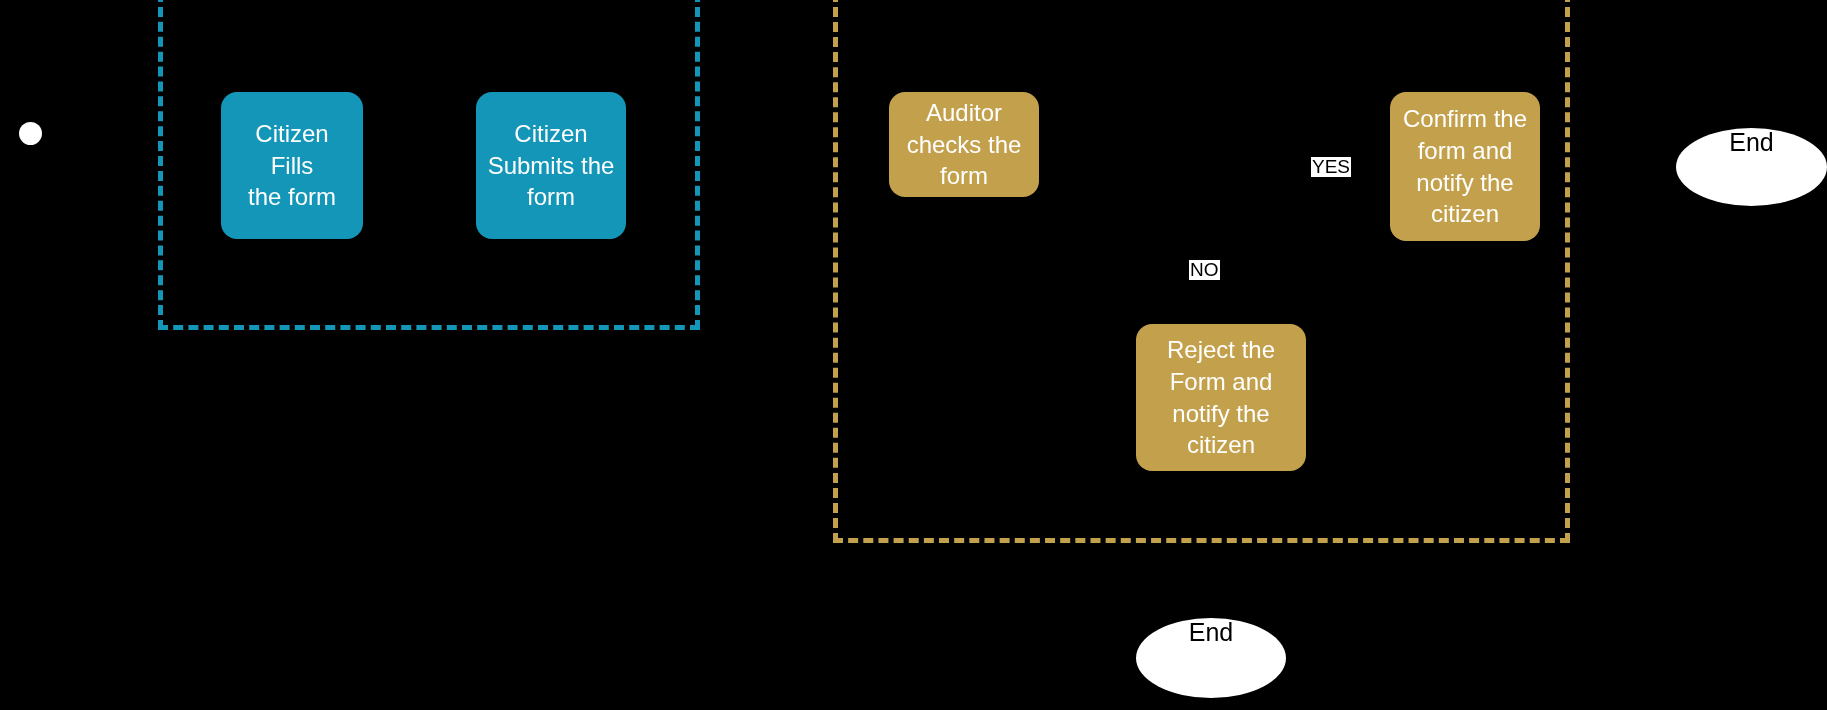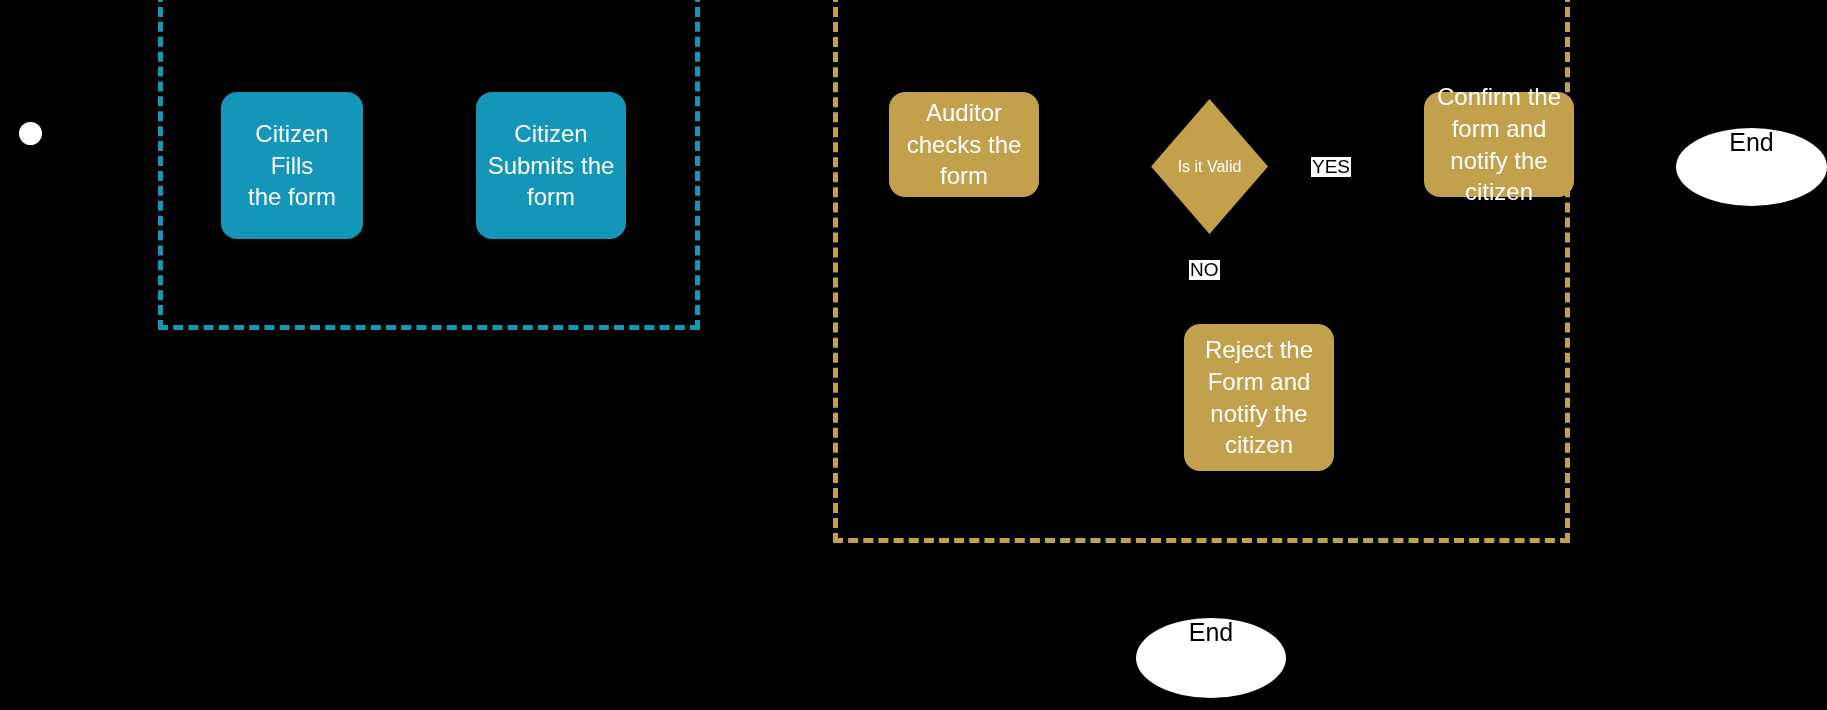--- a/index.html
+++ b/index.html
@@ -62,22 +62,22 @@
     line-height: 1.32;
     padding: 4px 10px;
     white-space: pre-line;
   }
   .process.blue { background: #1496B8; }
   .process.gold { background: #C3A14C; }
 
   .p-fills   { left: 221px; top: 92px;  width: 142px; height: 147px; }
   .p-submits { left: 476px; top: 92px;  width: 150px; height: 147px; }
   .p-auditor { left: 889px; top: 92px;  width: 150px; height: 105px; }
-  .p-confirm { left: 1390px; top: 92px; width: 150px; height: 105px; margin-left: 34px; }
-  .p-reject  { left: 1136px; top: 324px; width: 150px; height: 147px; margin-left: 48px; }
+  .p-confirm { left: 1390px; top: 92px; width: 150px; height: 149px; }
+  .p-reject  { left: 1136px; top: 324px; width: 170px; height: 147px; }
 
   
   .decision {
     position: absolute;
     left: 1151px;
     top: 99px;
     width: 117px;
     height: 135px;
   }
   .decision .shape {
@@ -143,24 +143,20 @@
 Submits the
 form</span>
   </div>
 
   <div class="process gold p-auditor">
     <span>Auditor
 checks the
 form</span>
   </div>
 
-  <div class="decision">
-    <div class="shape"></div>
-    <div class="label">Is it Valid</div>
-  </div>
 
   <div class="edge-label lbl-yes">YES</div>
   <div class="edge-label lbl-no">NO</div>
 
   <div class="process gold p-confirm">
     <span>Confirm the
 form and
 notify the
 citizen</span>
   </div>

